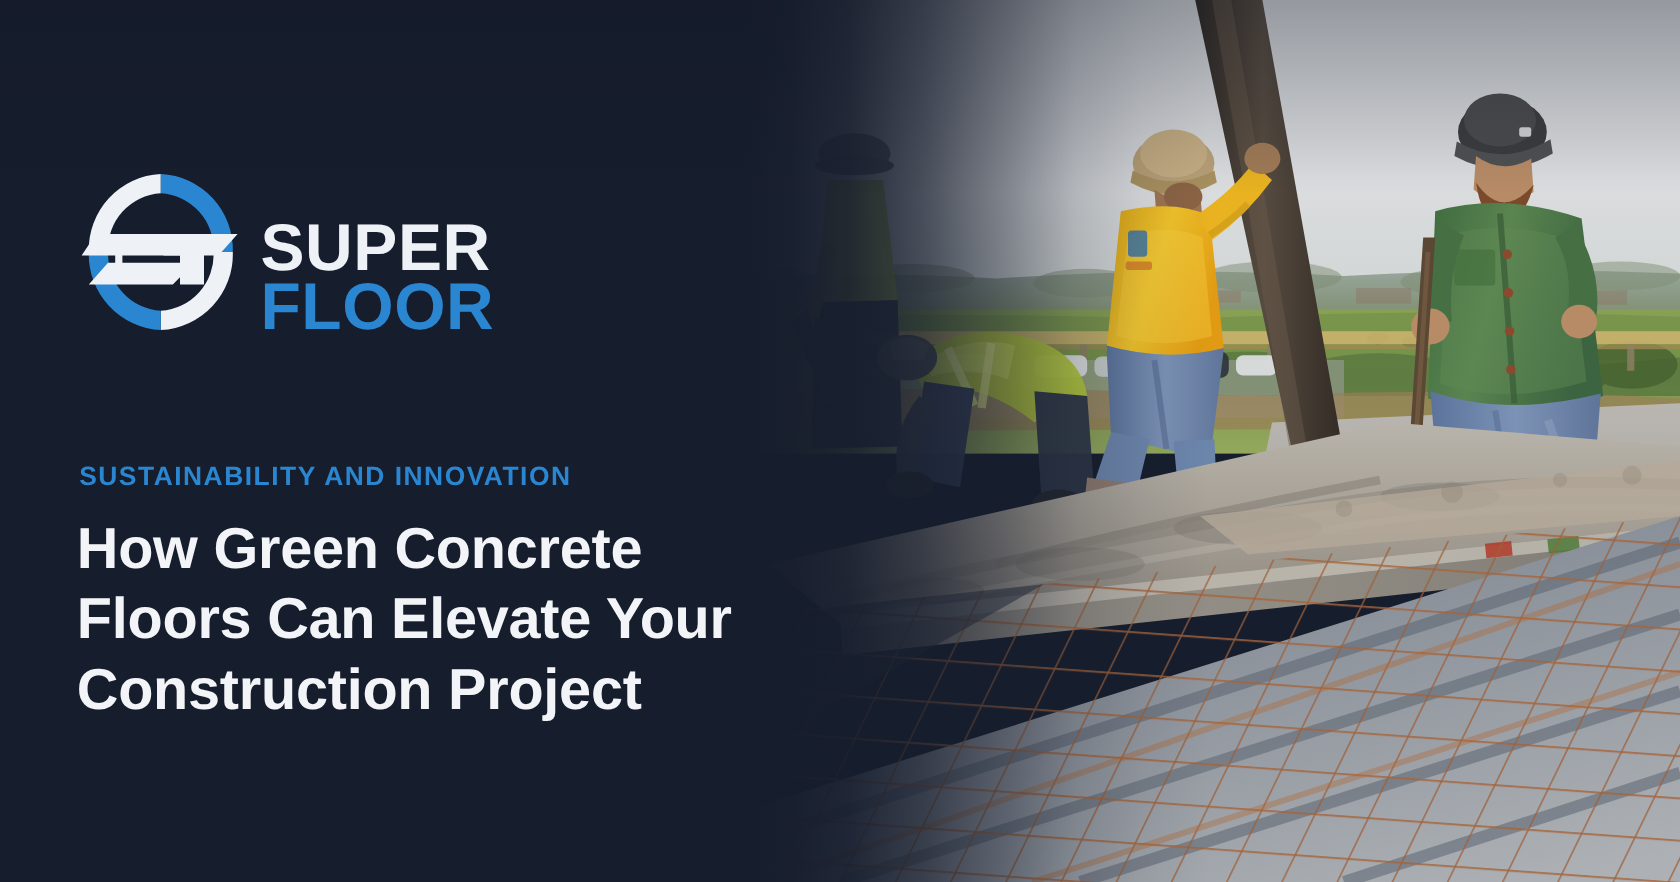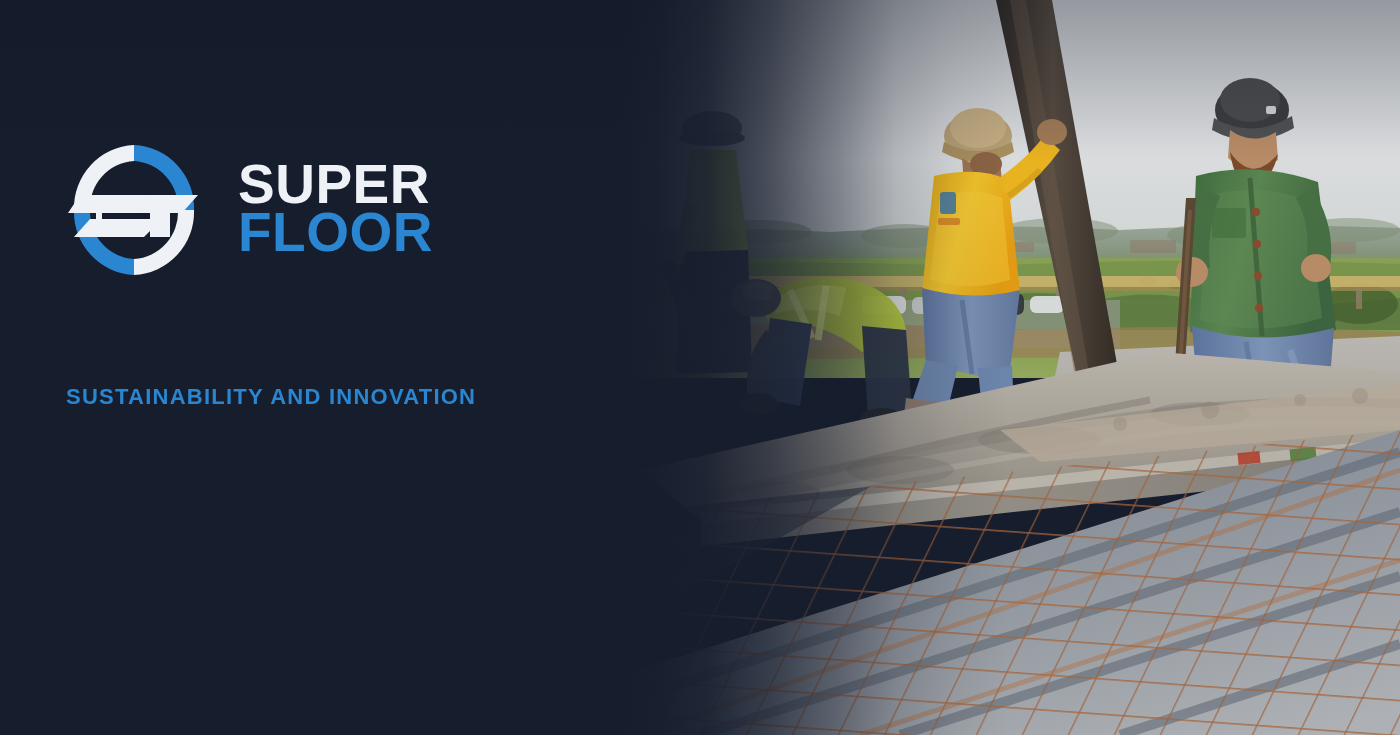--- a/index.html
+++ b/index.html
@@ -56,22 +56,22 @@
     width: 640px;
     height: 735px;
   }
 
   
   .logo {
     position: absolute;
     left: 66px;
     top: 137px;
     display: flex;
-    align-items: center;
-    gap: 36px;
+    align-items: flex-end;
+    gap: 15px;
   }
   .logo-mark { width: 136px; height: 146px; flex: none; }
   .wordmark {
     display: flex;
     flex-direction: column;
     line-height: 0.88;
     letter-spacing: -0.5px;
     padding-bottom: 4px;
   }
   .wm-super {
@@ -432,15 +432,16 @@
         <path d="M86 58 L132 58 L116 76 L104 76 L104 100 L84 100 L84 76 L70 76 Z" fill="#eef1f5"></path>
       </svg>
       <div class="wordmark">
         <span class="wm-super">SUPER</span>
         <span class="wm-floor">FLOOR</span>
       </div>
     </div>
 
     <div class="eyebrow">SUSTAINABILITY AND INNOVATION</div>
 
+    <h1 class="headline">How Green Concrete Floors Can Elevate Your Construction Project</h1>
 
   </div>
 </div>
 
 </body></html>

